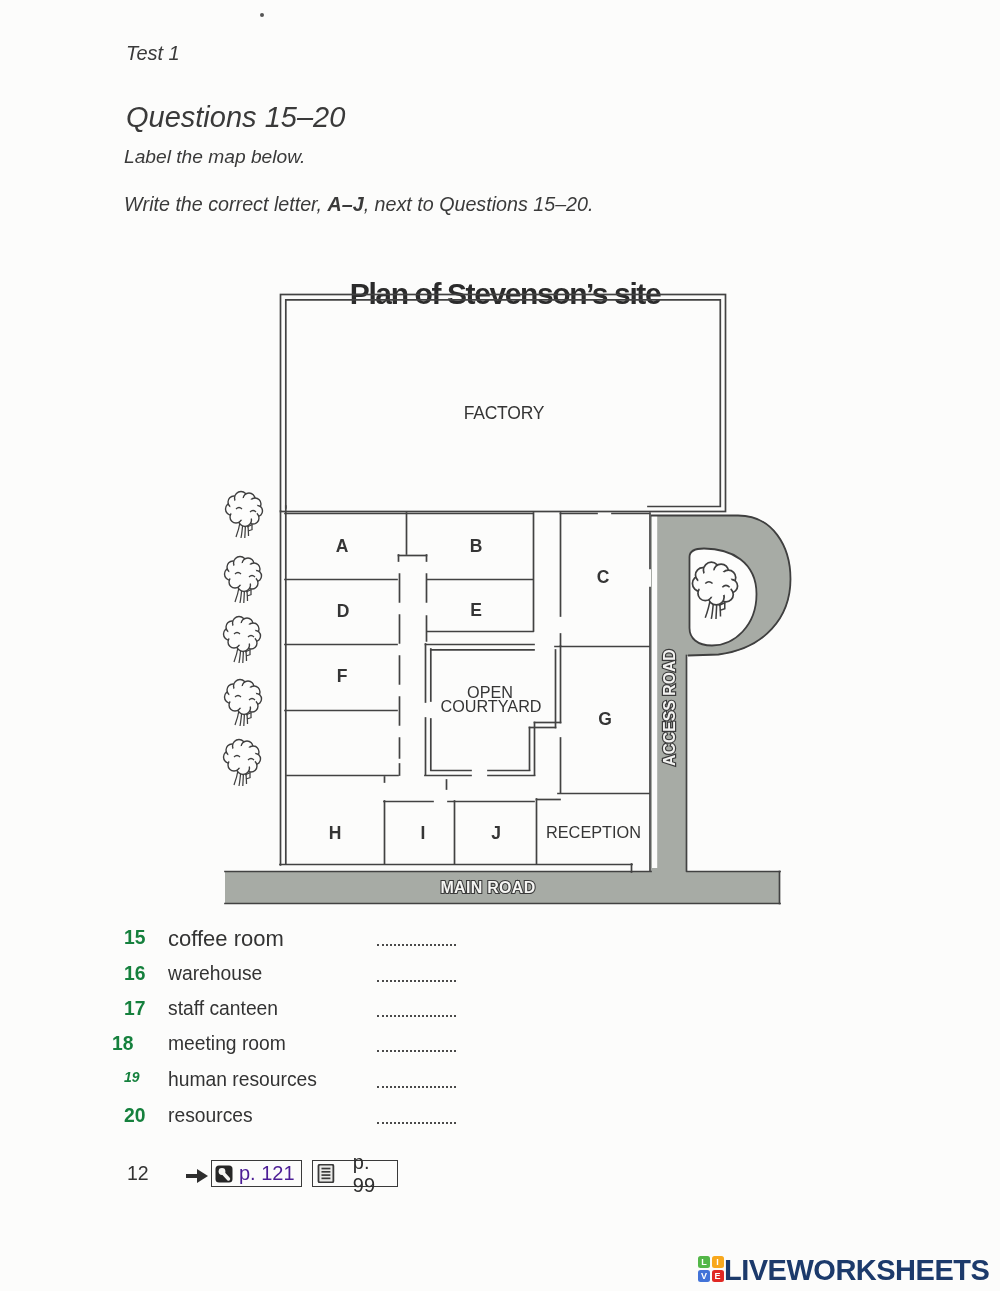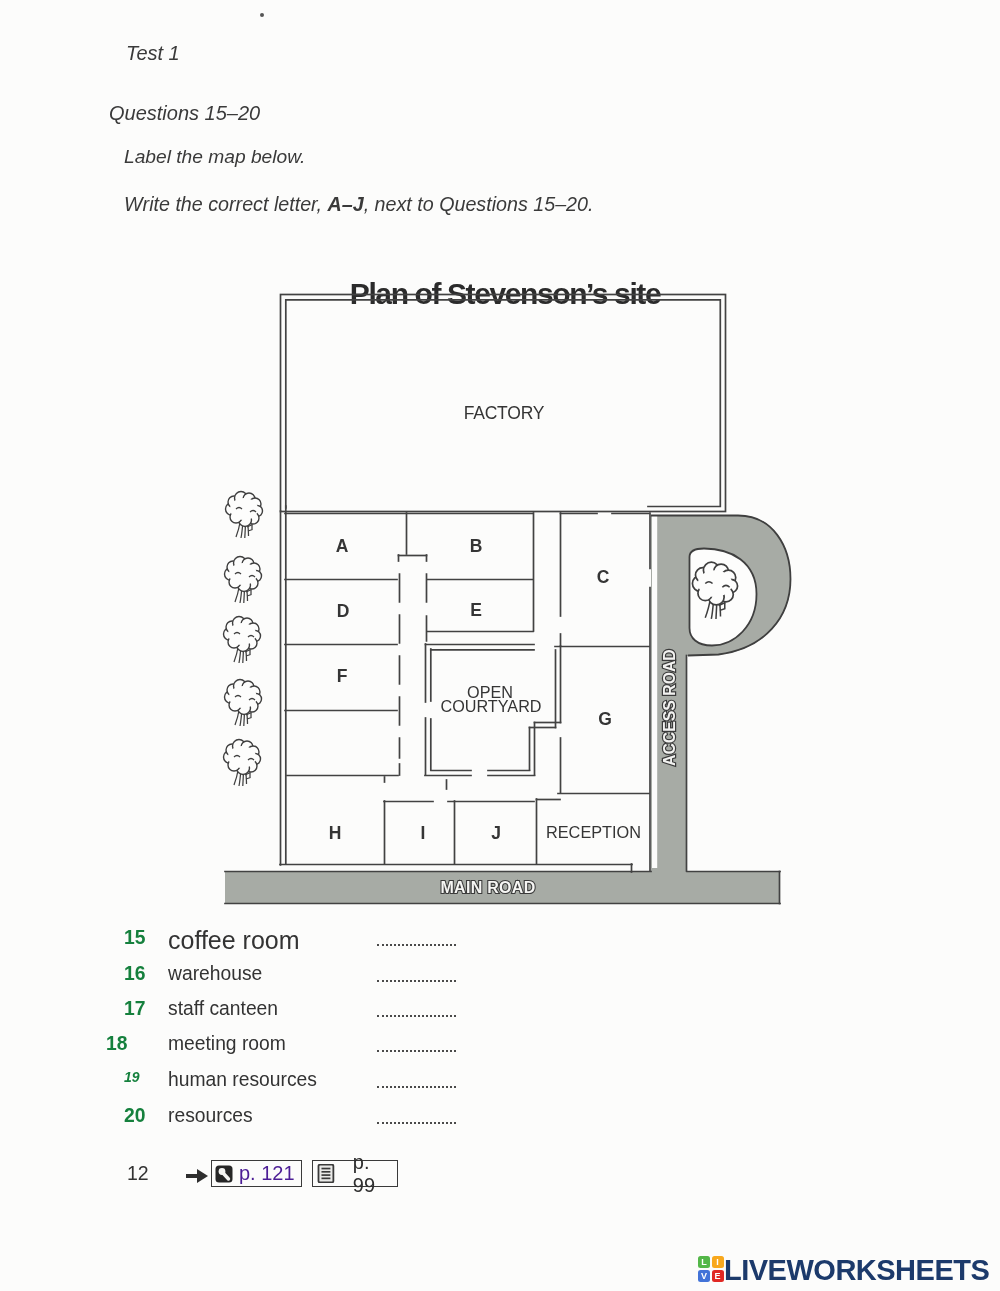--- a/index.html
+++ b/index.html
@@ -8,21 +8,21 @@
   .it{font-style:italic;color:#3a3a3a;position:absolute;white-space:nowrap;line-height:1;}
   .row{position:absolute;white-space:nowrap;color:#333;line-height:1;}
   .num{font-weight:bold;color:#15803d;}
   .dots{position:absolute;width:79px;border-bottom:2px dotted #4a4a4a;height:1px;}
   svg{position:absolute;left:0;top:0;}
 </style>
 </head>
 <body>
 
 <div class="it" style="left:126px;top:43px;font-size:20px;">Test 1</div>
-<div class="it" style="left:109px;top:103px;font-size:20px;text-align:center;">Questions 15–20</div>
+<div class="it" style="left:126px;top:103px;font-size:29px;text-align:center;">Questions 15–20</div>
 <div class="it" style="left:124px;top:147px;font-size:19.2px;">Label the map below.</div>
 <div class="it" style="left:124px;top:195px;font-size:19.7px;">Write the correct letter, <b>A–J</b>, next to Questions 15–20.</div>
 <div style="position:absolute;left:10px;top:243px;width:990px;text-align:center;font-weight:bold;font-size:30px;letter-spacing:-1.4px;color:#2b2b2b;line-height:1;margin-top:36px;">Plan of Stevenson’s site</div>
 
 <svg width="1000" height="1291" viewBox="0 0 1000 1291">
 
   <g fill="#a7aba5" stroke="none">
     <path d="M 651,515 L 738,515 C 773,515 791,546 791,579 C 791,618 765,649 719,655 L 687,656 L 687,872 L 651,872 Z"></path>
     <rect x="225" y="872" width="555" height="32"></rect>
   </g>
@@ -173,29 +173,29 @@
 
   <circle cx="262" cy="15" r="2" fill="#555"></circle>
 
   <g stroke="#2e2e2e" fill="#2e2e2e">
     <line x1="186" y1="1176" x2="199" y2="1176" stroke-width="4"></line>
     <path d="M 197,1169 L 208,1176 L 197,1183 Z" stroke="none"></path>
   </g>
 </svg>
 
 <div class="row" style="left:124px;top:928px;font-size:19.3px;"><span class="num">15</span></div>
-<div class="row" style="left:168px;top:928px;font-size:25px;">coffee room</div>
+<div class="row" style="left:168px;top:928px;font-size:22px;">coffee room</div>
 <div class="dots" style="left:377px;top:943px;"></div>
 <div class="row" style="left:124px;top:964px;font-size:19.3px;"><span class="num">16</span></div>
 <div class="row" style="left:168px;top:964px;font-size:19.3px;">warehouse</div>
 <div class="dots" style="left:377px;top:979px;"></div>
 <div class="row" style="left:124px;top:999px;font-size:19.3px;"><span class="num">17</span></div>
 <div class="row" style="left:168px;top:999px;font-size:19.3px;">staff canteen</div>
 <div class="dots" style="left:377px;top:1014px;"></div>
-<div class="row" style="left:106px;top:1034px;font-size:19.3px;"><span class="num">18</span></div>
+<div class="row" style="left:112px;top:1034px;font-size:19.3px;"><span class="num">18</span></div>
 <div class="row" style="left:168px;top:1034px;font-size:19.3px;">meeting room</div>
 <div class="dots" style="left:377px;top:1049px;"></div>
 <div class="row" style="left:124px;top:1070px;font-size:14px;font-style:italic;"><span class="num">19</span></div>
 <div class="row" style="left:168px;top:1070px;font-size:19.3px;">human resources</div>
 <div class="dots" style="left:377px;top:1085px;"></div>
 <div class="row" style="left:124px;top:1106px;font-size:19.3px;"><span class="num">20</span></div>
 <div class="row" style="left:168px;top:1106px;font-size:19.3px;">resources</div>
 <div class="dots" style="left:377px;top:1121px;"></div>
 
 <div class="row" style="left:127px;top:1164px;font-size:19.5px;">12</div>

